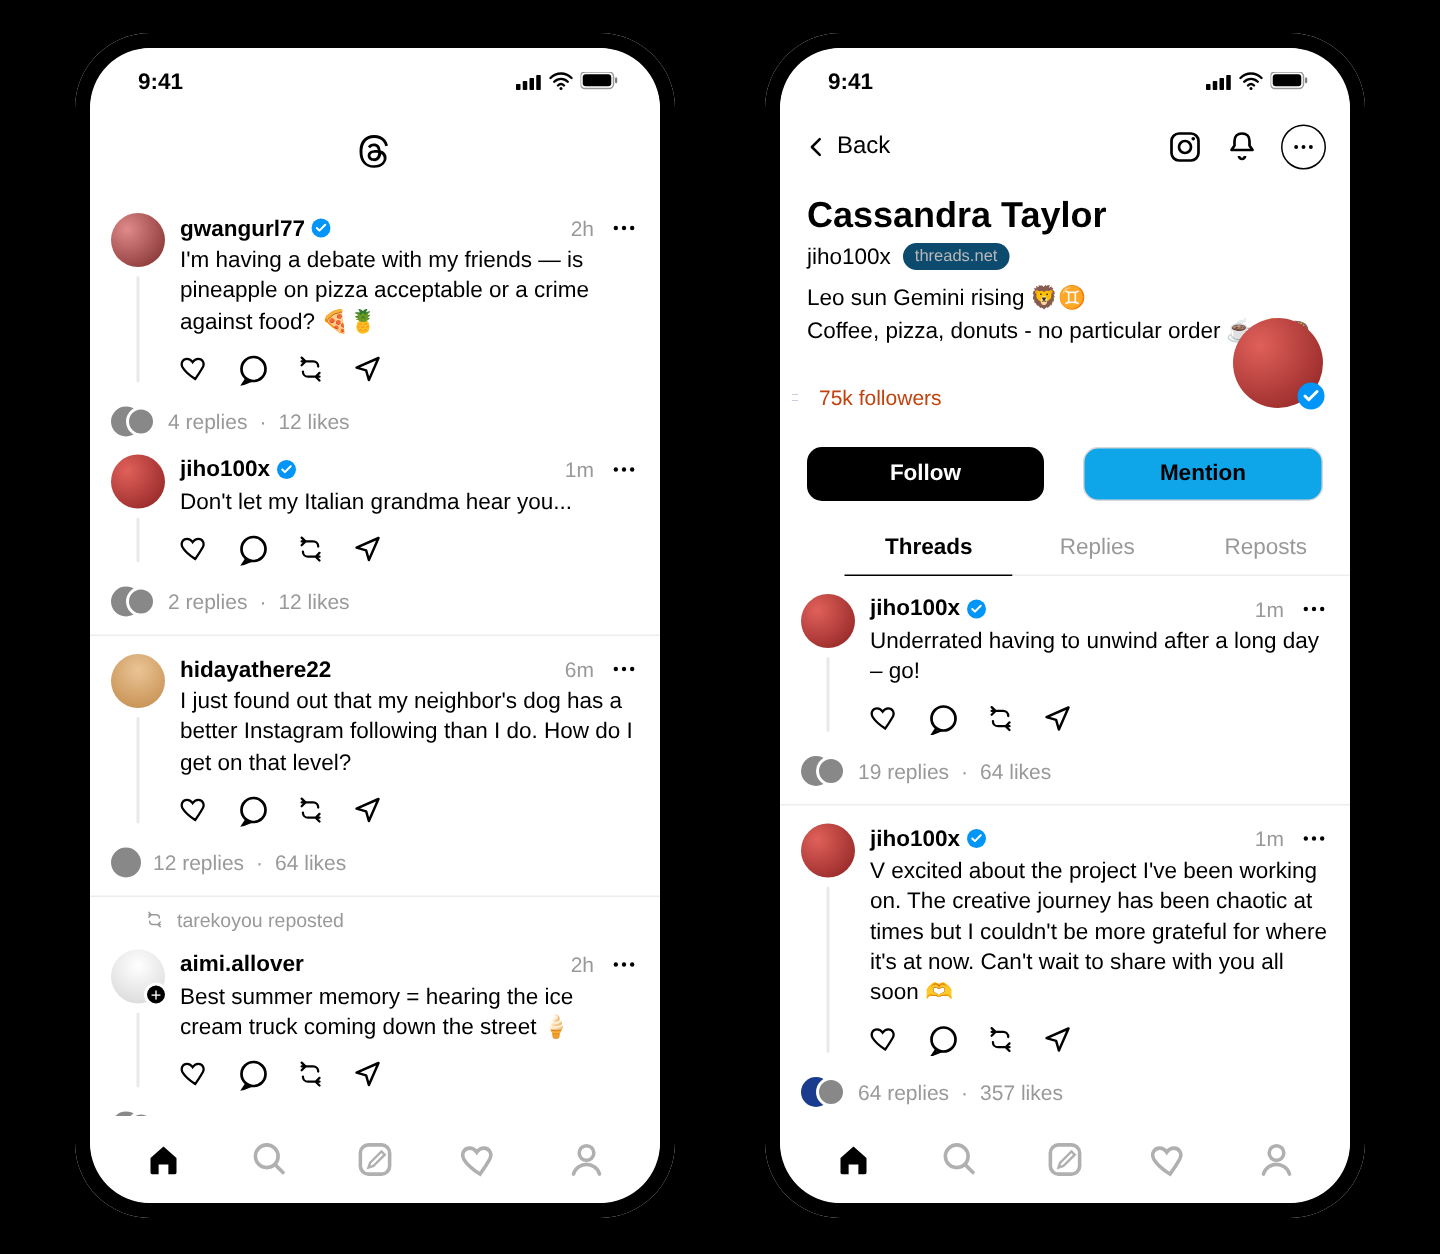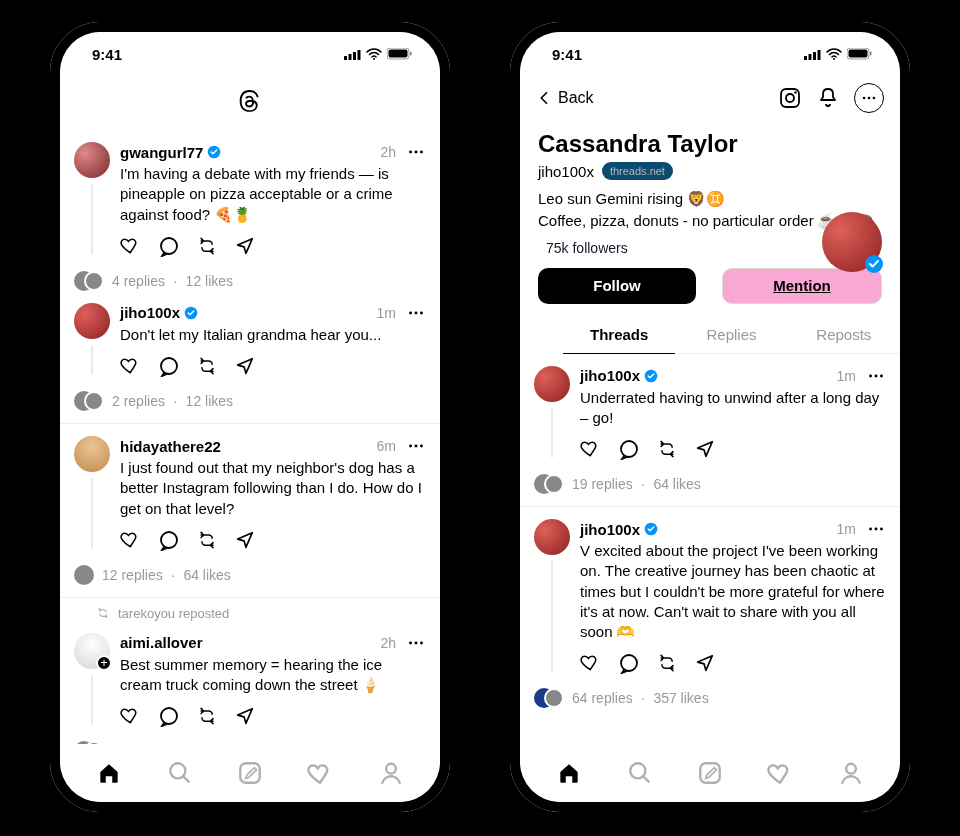--- a/index.html
+++ b/index.html
@@ -41,25 +41,25 @@
   .topicons{display:flex;align-items:center;gap:14px;}
   .circ{width:30px;height:30px;border-radius:50%;border:1.5px solid #000;display:flex;align-items:center;justify-content:center;}
   .profile-head{padding:10px 18px 4px 18px;}
   .pname{font-size:24px;font-weight:700;}
   .subrow{display:flex;align-items:center;gap:8px;margin-top:4px;}
   .handle{font-size:15px;}
   .domain{font-size:11px;color:#b8b8b8;background:#0c4a6e;border-radius:10px;padding:3px 8px;}
   .big-av{position:absolute;right:18px;top:92px;width:60px;height:60px;border-radius:50%;background:#8b3a3a;}
   .ver-badge{position:absolute;bottom:-2px;right:-2px;width:20px;height:20px;}
   .bio{font-size:15px;line-height:1.45;margin:4px 18px 8px 18px;}
-  .followers{display:flex;align-items:center;gap:8px;color:#0f172a;font-size:14px;margin:8px 18px;}
+  .followers{display:flex;align-items:center;gap:8px;color:#c2410c;font-size:14px;margin:25px 18px;}
   .cta{display:flex;gap:26px;margin:12px 18px;}
   .btn{flex:1;height:36px;border-radius:10px;display:flex;align-items:center;justify-content:center;font-size:15px;font-weight:600;}
   .btn.black{background:#000;color:#fff;}
-  .btn.white{background:#f9a8d4;color:#000;border:1px solid #d8d8d8;text-decoration:underline;}
+  .btn.white{background:#0ea5e9;color:#000;border:1px solid #d8d8d8;}
   .tabs{display:flex;margin-top:10px;padding-left:43px;}
   .tab{flex:1;text-align:center;padding:10px 0;font-size:15px;color:#999;}
   .tab.active{color:#000;font-weight:600;border-bottom:1.5px solid #000;}
   .tab:not(.active){border-bottom:1px solid #eee;}
   .av-red{background:radial-gradient(circle at 30% 30%,#e08a8a,#7a2828);}
   .av-red2{background:radial-gradient(circle at 30% 30%,#e0605a,#8a2020);}
   .av-tan{background:radial-gradient(circle at 50% 30%,#eac495,#c28a4a);}
   .av-wh{background:radial-gradient(circle at 50% 30%,#ffffff,#d5d5d5);}
   .av-dk{background:#333;}
   svg{display:block;}

